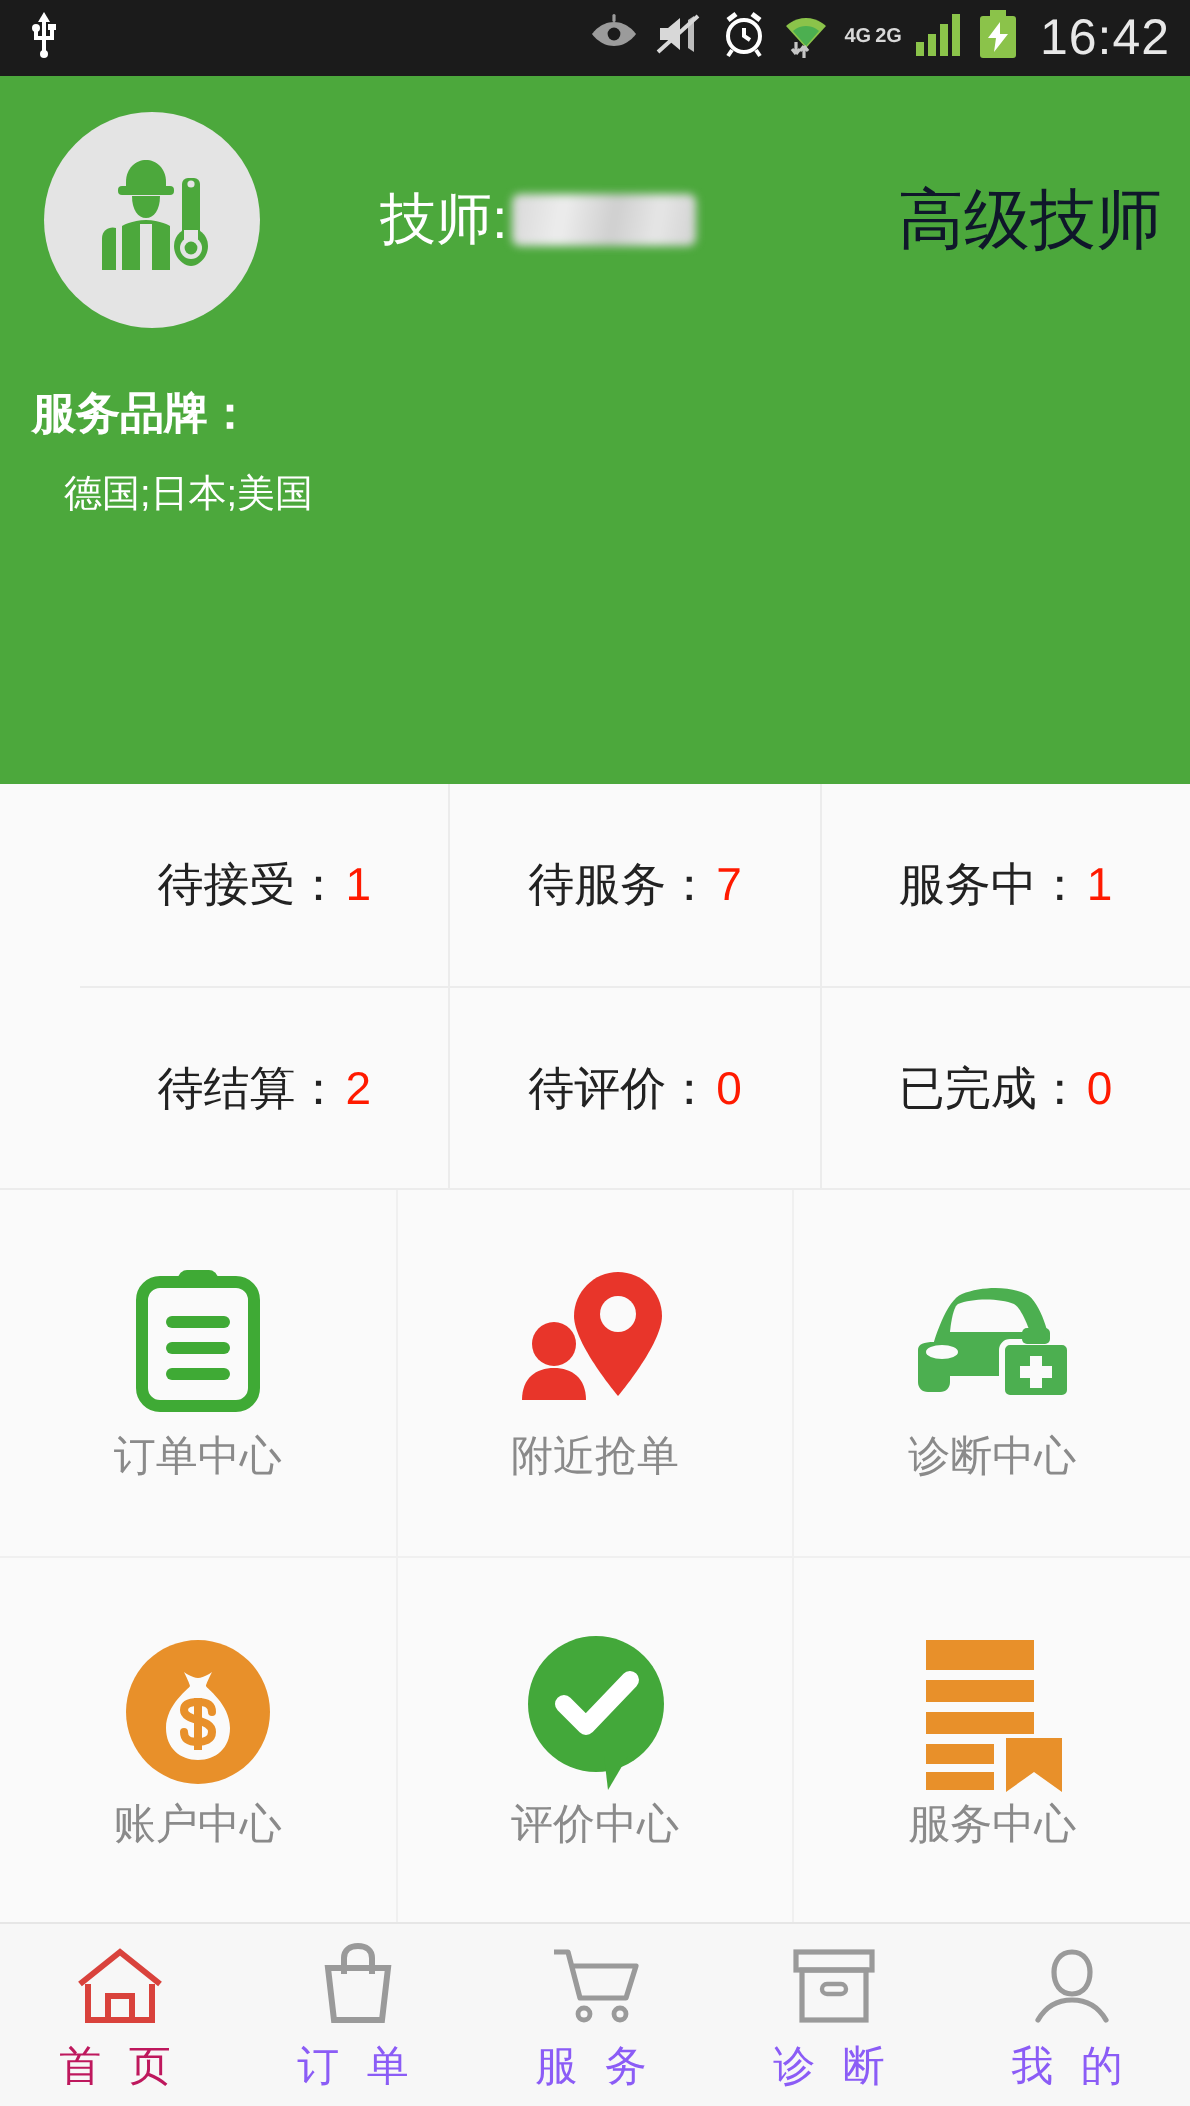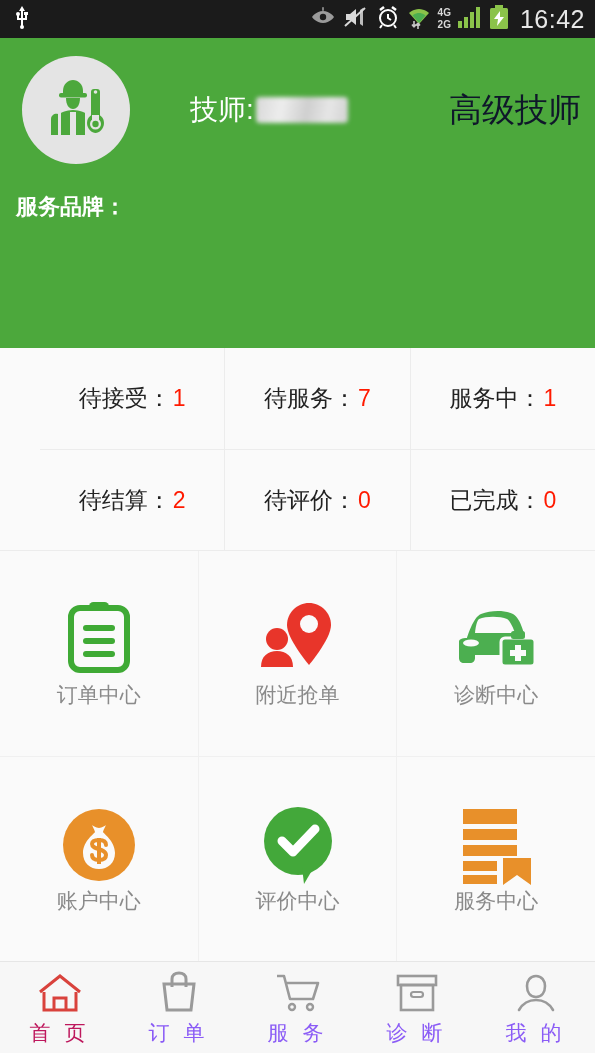--- a/index.html
+++ b/index.html
@@ -12,25 +12,25 @@
 
   
   .statusbar {
     height:38px; background:#1b1b1b; display:flex; align-items:center;
     padding:0 10px 0 14px; flex:none;
   }
   .sb-left { display:flex; align-items:center; gap:8px; }
   .sb-right { margin-left:auto; display:flex; align-items:center; gap:7px; }
   .sb-clock { color:#e8e8e8; font-size:25px; letter-spacing:0.5px; margin-left:4px; }
   .sb-ico { display:block; }
-  .netlabels { display:flex; flex-direction:column; justify-content:center; line-height:1; gap:2px; }
+  .netlabels { display:flex; justify-content:center; line-height:1; gap:2px; }
   .netlabels span { color:#d8d8d8; font-size:10px; font-weight:bold; }
 
   
-  .header { background:#4ca83c; flex:none; height:310px; position:relative; }
+  .header { background:#4ca83c; flex:none; height:354px; position:relative; }
   .hdr-top { display:flex; align-items:center; padding:18px 0 0 0; }
   .avatar {
     width:108px; height:108px; border-radius:50%; background:#e4e4e4;
     margin-left:22px; display:flex; align-items:center; justify-content:center; flex:none;
   }
   .tech-name {
     color:#ffffff; font-size:28px; margin-left:60px; display:flex; align-items:center; white-space:nowrap;
   }
   .name-redacted {
     display:inline-block; width:92px; height:26px; margin-left:2px;
@@ -179,20 +179,21 @@
             </svg>
         </span>
       </div>
       <div class="tech-name">
         <span>技师:</span>
         <span class="name-redacted"></span>
       </div>
       <div class="tech-level">高级技师</div>
     </div>
     <div class="brand-label">服务品牌：</div>
+    <div class="brand-value">德国;日本;美国</div>
   </div>
 
   <div class="stats">
     <div class="stats-row">
       <div class="stat-cell">
         <span>待接受：</span>
         <span class="stat-num">1</span>
       </div>
       <div class="stat-cell">
         <span>待服务：</span>

